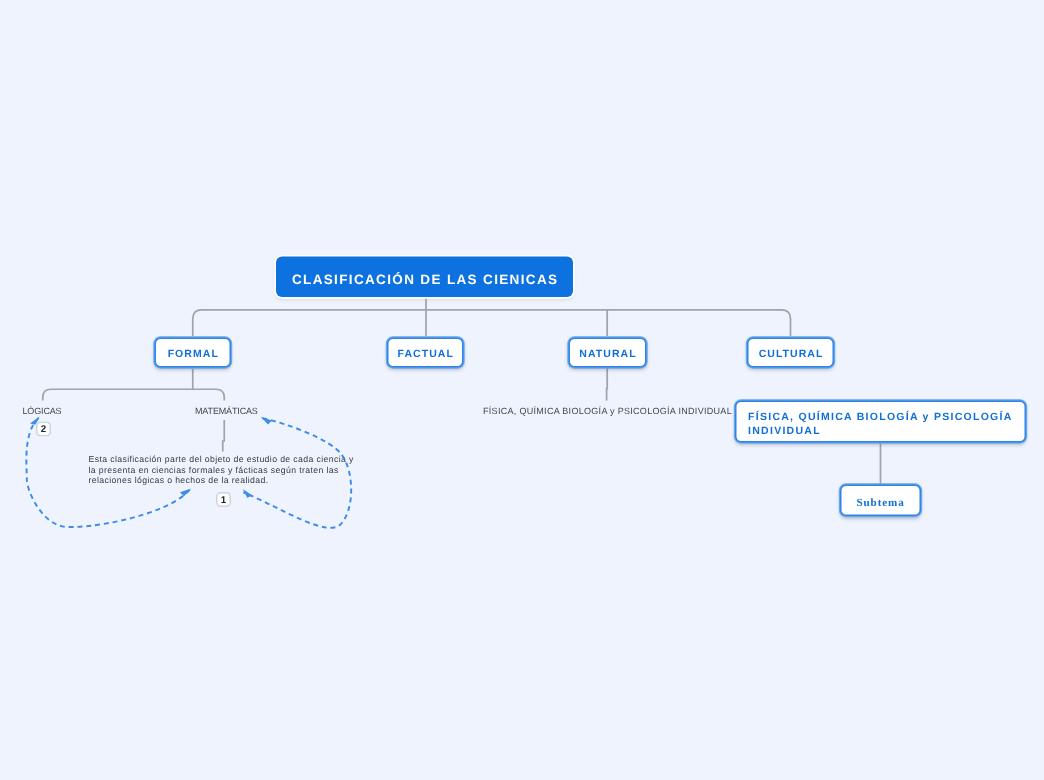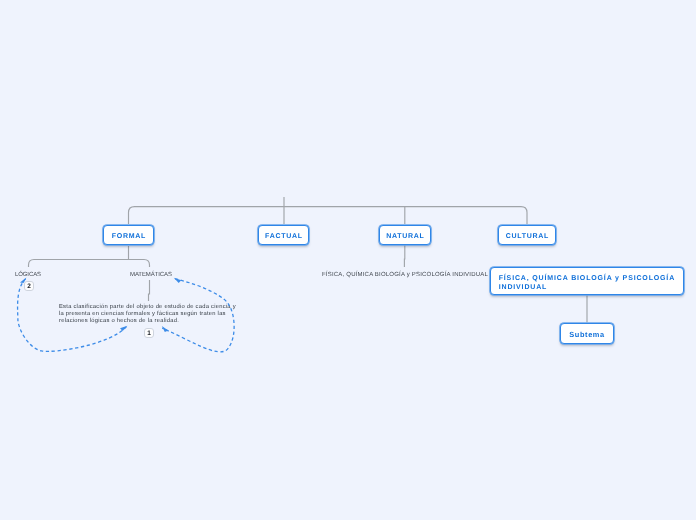--- a/index.html
+++ b/index.html
@@ -37,20 +37,23 @@
       <path d="M128.5 224 L128.5 212.5 Q128.5 206.6 134.5 206.6 L521 206.6 Q527 206.6 527 212.5 L527 224"></path>
       <path d="M404.8 206.6 L404.8 224"></path>
       <path d="M128.5 246 L128.5 260"></path>
       <path d="M28.5 267 L28.5 265 Q28.5 259.5 34 259.5 L144 259.5 Q149.5 259.5 149.5 265 L149.5 267"></path>
       <path d="M149.5 280 L149.5 294 L148.5 294 L148.5 301"></path>
       <path d="M404.8 245 L404.8 259 L404.4 259 L404.4 267"></path>
       <path d="M587 295 L587 322.5"></path>
     </g>
   </svg>
 
+  <div class="node node-root" style="left:184px;top:170.5px;width:198px;height:26.5px;">
+    <span>CLASIFICACIÓN DE LAS CIENICAS</span>
+  </div>
 
   <div class="node node-lvl1" style="left:103px;top:224.5px;width:51px;height:20px;">
     <span>FORMAL</span>
   </div>
   <div class="node node-lvl1" style="left:258px;top:224.5px;width:51px;height:20px;">
     <span>FACTUAL</span>
   </div>
   <div class="node node-lvl1" style="left:379px;top:224.5px;width:52px;height:20px;">
     <span>NATURAL</span>
   </div>
@@ -62,21 +65,21 @@
   <div class="node-plain" style="left:129.5px;top:271.5px;">MATEMÁTICAS</div>
   <div class="node-plain" style="left:322px;top:271.5px;font-size:6px;letter-spacing:.2px;">FÍSICA, QUÍMICA BIOLOGÍA y PSICOLOGÍA INDIVIDUAL</div>
 
   <div class="node node-lvl1" style="left:490px;top:267px;width:194px;height:28px;
        flex-direction:column;align-items:flex-start;justify-content:center;padding:0 0 0 7px;
        font-size:7px;letter-spacing:0.85px;line-height:8.4px;padding-top:5px;">
     <span>FÍSICA, QUÍMICA BIOLOGÍA y PSICOLOGÍA</span>
     <span>INDIVIDUAL</span>
   </div>
 
-  <div class="node node-lvl1" style="left:560px;top:322.5px;width:53.5px;height:21px;font-size:7.4px;letter-spacing:0.6px;text-indent:0.6px;">
+  <div class="node node-lvl1" style="left:560px;top:322.5px;width:53.5px;height:21px;font-size:7.4px;letter-spacing:0.6px;text-indent:0.6px;font-family:Liberation Serif, serif;">
     <span>Subtema</span>
   </div>
 
   <div class="para" style="left:59px;top:304px;width:180px;">Esta clasificación parte del objeto de estudio de cada ciencia y la presenta en ciencias formales y fácticas según traten las relaciones lógicas o hechos de la realidad.</div>
 
   <div class="badge" style="left:143.8px;top:327.8px;width:10px;height:10px;">1</div>
   <div class="badge" style="left:24px;top:281px;width:10px;height:10px;">2</div>
 
   <svg class="layer" viewBox="0 0 696 520">
     <g fill="none" stroke="#3d8ce8" stroke-width="1.3" stroke-dasharray="3.3 2.6" stroke-linecap="butt">

